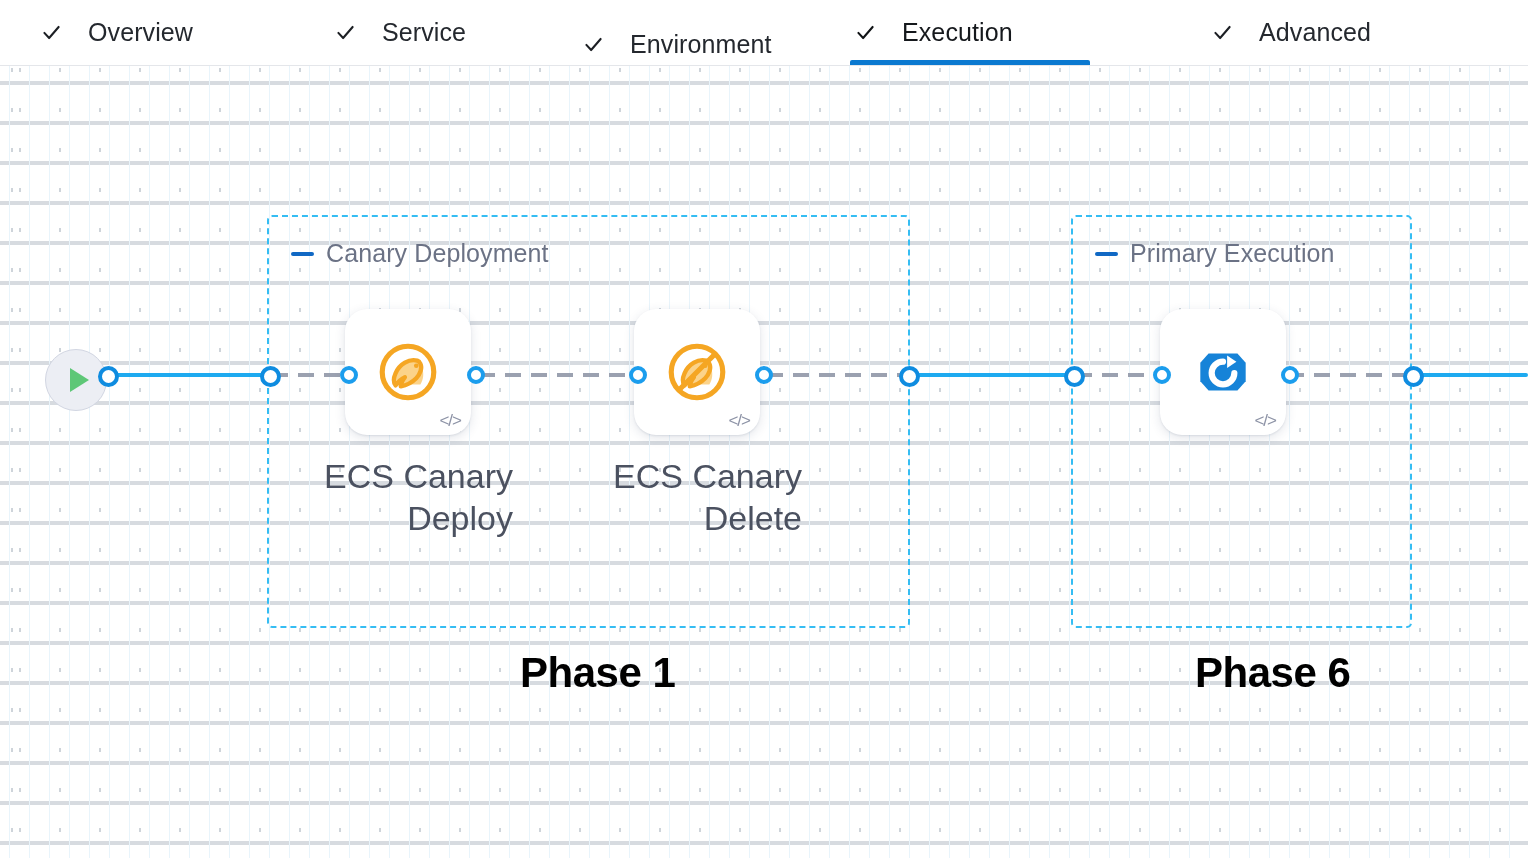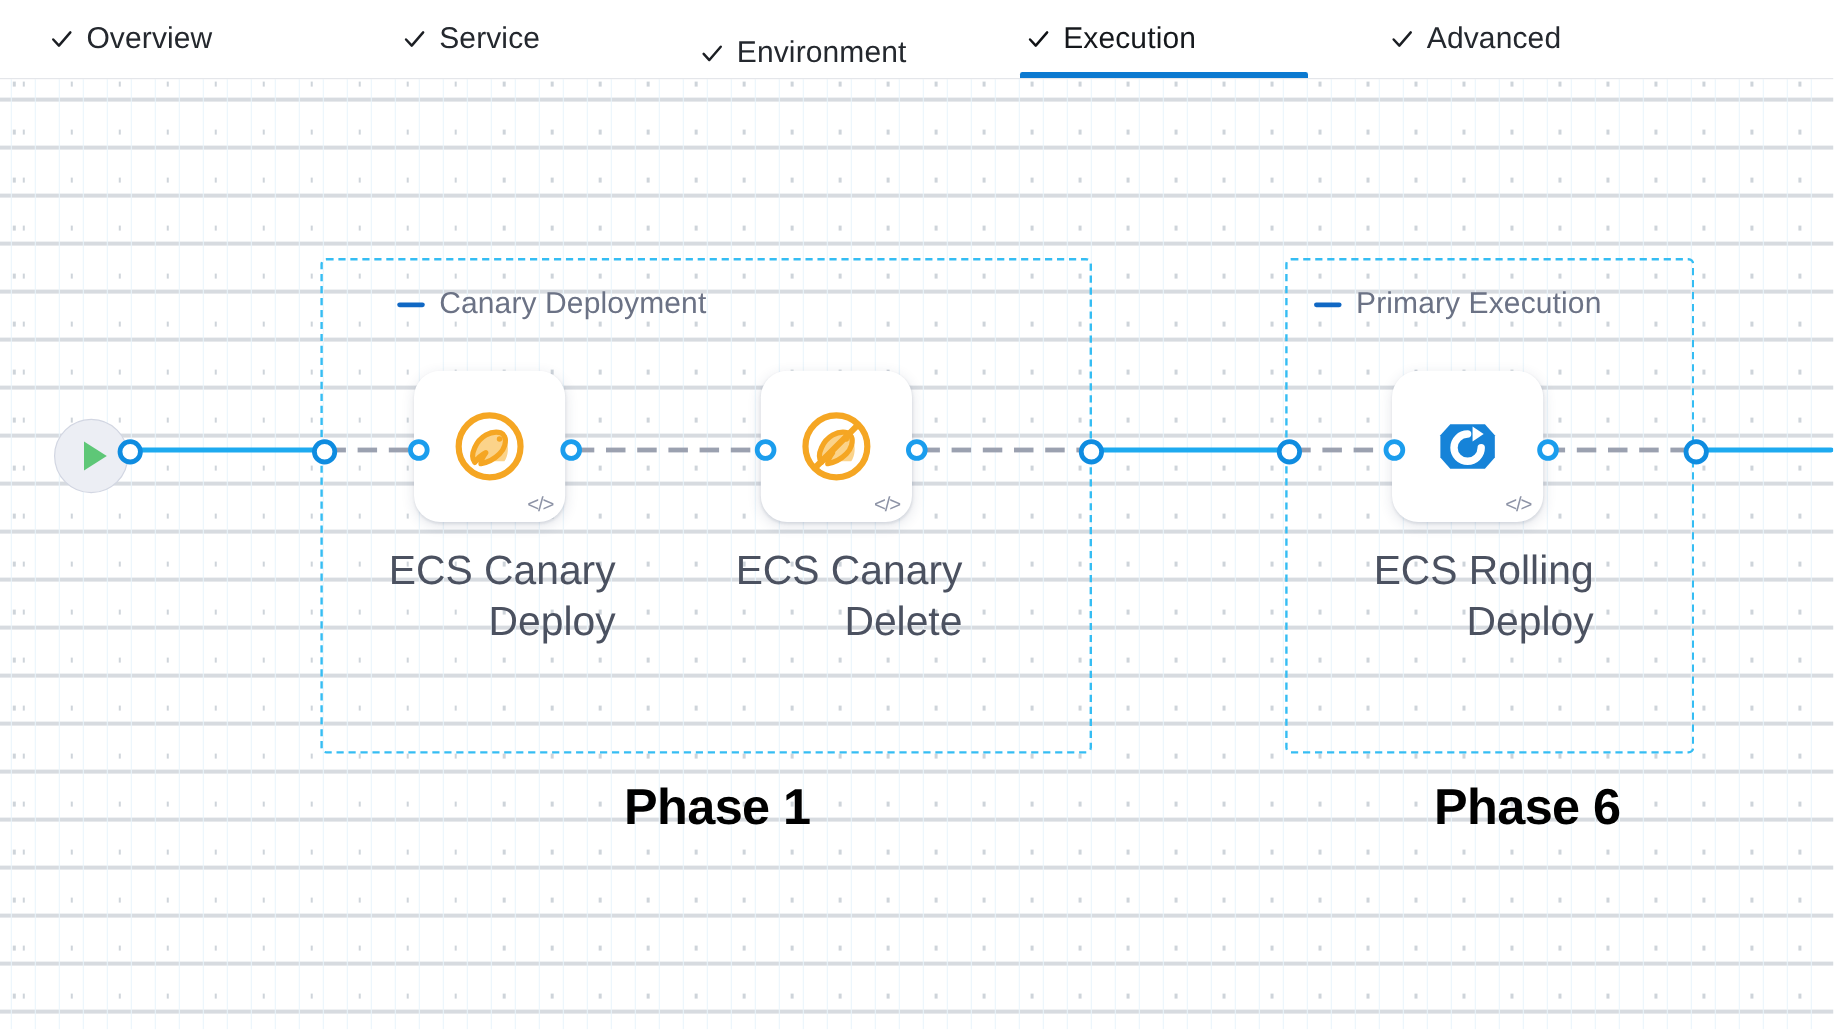--- a/index.html
+++ b/index.html
@@ -30,21 +30,21 @@
     border-bottom: 1px solid #e4e6ea;
     box-sizing: border-box;
     z-index: 30;
   }
   .tab {
     position: absolute;
     top: 0;
     height: 65px;
     display: flex;
     align-items: center;
-    gap: 11px;
+    gap: 27px;
     padding: 0 6px;
     box-sizing: border-box;
     cursor: pointer;
     user-select: none;
   }
   .tab .check {
     display: block;
     width: 19px;
     height: 19px;
     flex: 0 0 auto;
@@ -273,32 +273,32 @@
           <polyline points="3,12.5 9,19 21,5"></polyline>
         </svg>
         <span class="tlabel">Environment</span>
       </div>
       <div class="tab active" style="left: 850px; width: 240px;">
         <svg class="check" viewBox="0 0 24 24" fill="none" stroke="currentColor" stroke-width="2.6" stroke-linecap="round" stroke-linejoin="round">
           <polyline points="3,12.5 9,19 21,5"></polyline>
         </svg>
         <span class="tlabel">Execution</span>
       </div>
-      <div class="tab" style="left: 1153px; width: 195px; text-align: right;">
+      <div class="tab" style="left: 1207px; width: 195px; text-align: right;">
         <svg class="check" viewBox="0 0 24 24" fill="none" stroke="currentColor" stroke-width="2.6" stroke-linecap="round" stroke-linejoin="round">
           <polyline points="3,12.5 9,19 21,5"></polyline>
         </svg>
         <span class="tlabel">Advanced</span>
       </div>
     </div>
 
   <div class="canvas">
     <div class="layer" id="canvas-layer">
         <div class="group" style="left: 267px; top: 149px; width: 643px; height: 413px; border-color: rgb(53, 189, 243);"></div>
-        <div class="group-head" style="left: 291px; top: 173px; padding-left: 40px;">
+        <div class="group-head" style="left: 291px; top: 173px;">
           <span class="collapse-dash"></span>
           <span class="group-title">Canary Deployment</span>
         </div>
         <div class="phase" style="left: 481px; top: 583px;">Phase 1</div>
         <div class="group" style="left: 1071px; top: 149px; width: 341px; height: 413px; border-color: rgb(53, 189, 243);"></div>
         <div class="group-head" style="left: 1095px; top: 173px;">
           <span class="collapse-dash"></span>
           <span class="group-title">Primary Execution</span>
         </div>
         <div class="phase" style="left: 1156px; top: 583px;">Phase 6</div>
@@ -335,21 +335,20 @@
         </div>
         <div class="node-label" style="left: 592px; top: 389px;">ECS Canary Delete</div>
         <div class="node" style="left: 1160px; top: 243px;">
           <svg class="ic" viewBox="0 0 64 64">
             <path d="M18 14 H46 L54 23 V41 L46 50 H18 L10 41 V23 Z" fill="#1683d8"></path>
             <path d="M32 22 A11 11 0 1 0 43 33" fill="none" stroke="#ffffff" stroke-width="6" stroke-linecap="round"></path>
             <path d="M36 16 L45 22 L36 28 Z" fill="#ffffff"></path>
           </svg>
           <span class="codebadge">&lt;/&gt;</span>
         </div>
-        <div class="node-label" style="left: 1118px; top: 389px;">ECS Rolling Deploy</div>
         <div class="port big" style="left: 98px; top: 300px;"></div>
         <div class="port big" style="left: 260px; top: 300px;"></div>
         <div class="port" style="left: 340px; top: 300px;"></div>
         <div class="port" style="left: 467px; top: 300px;"></div>
         <div class="port" style="left: 629px; top: 300px;"></div>
         <div class="port" style="left: 755px; top: 300px;"></div>
         <div class="port big" style="left: 899px; top: 300px;"></div>
         <div class="port big" style="left: 1064px; top: 300px;"></div>
         <div class="port" style="left: 1153px; top: 300px;"></div>
         <div class="port" style="left: 1281px; top: 300px;"></div>

